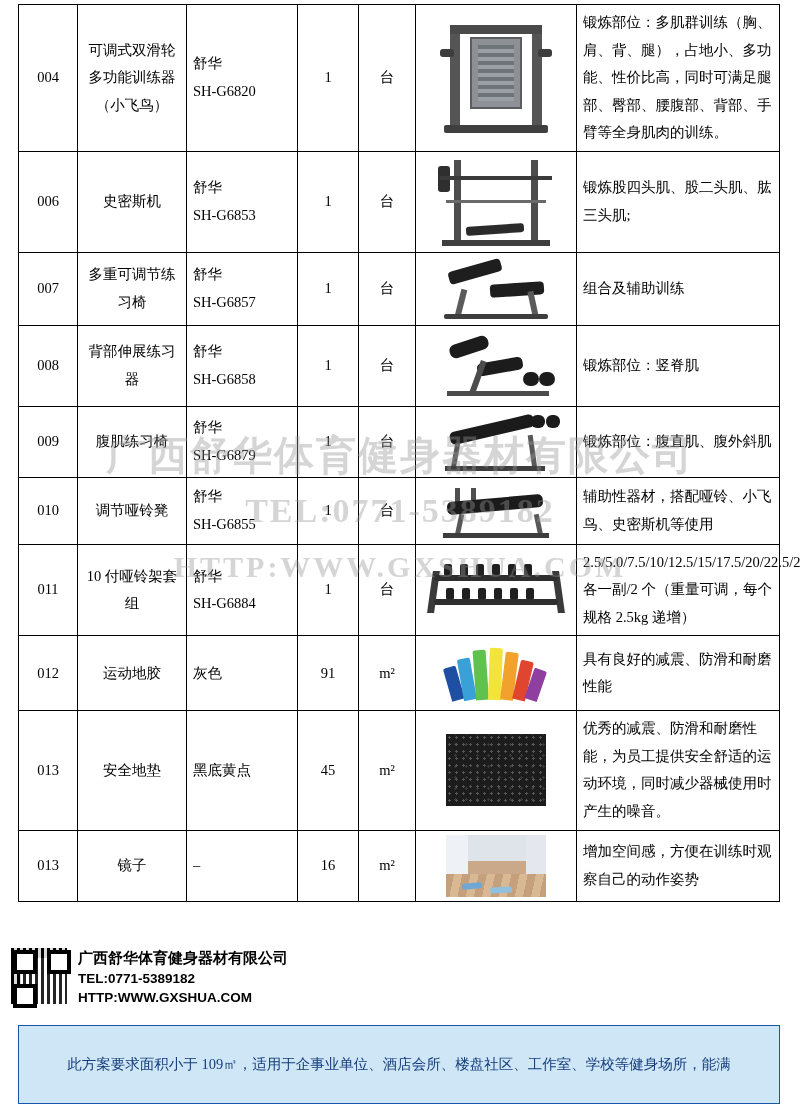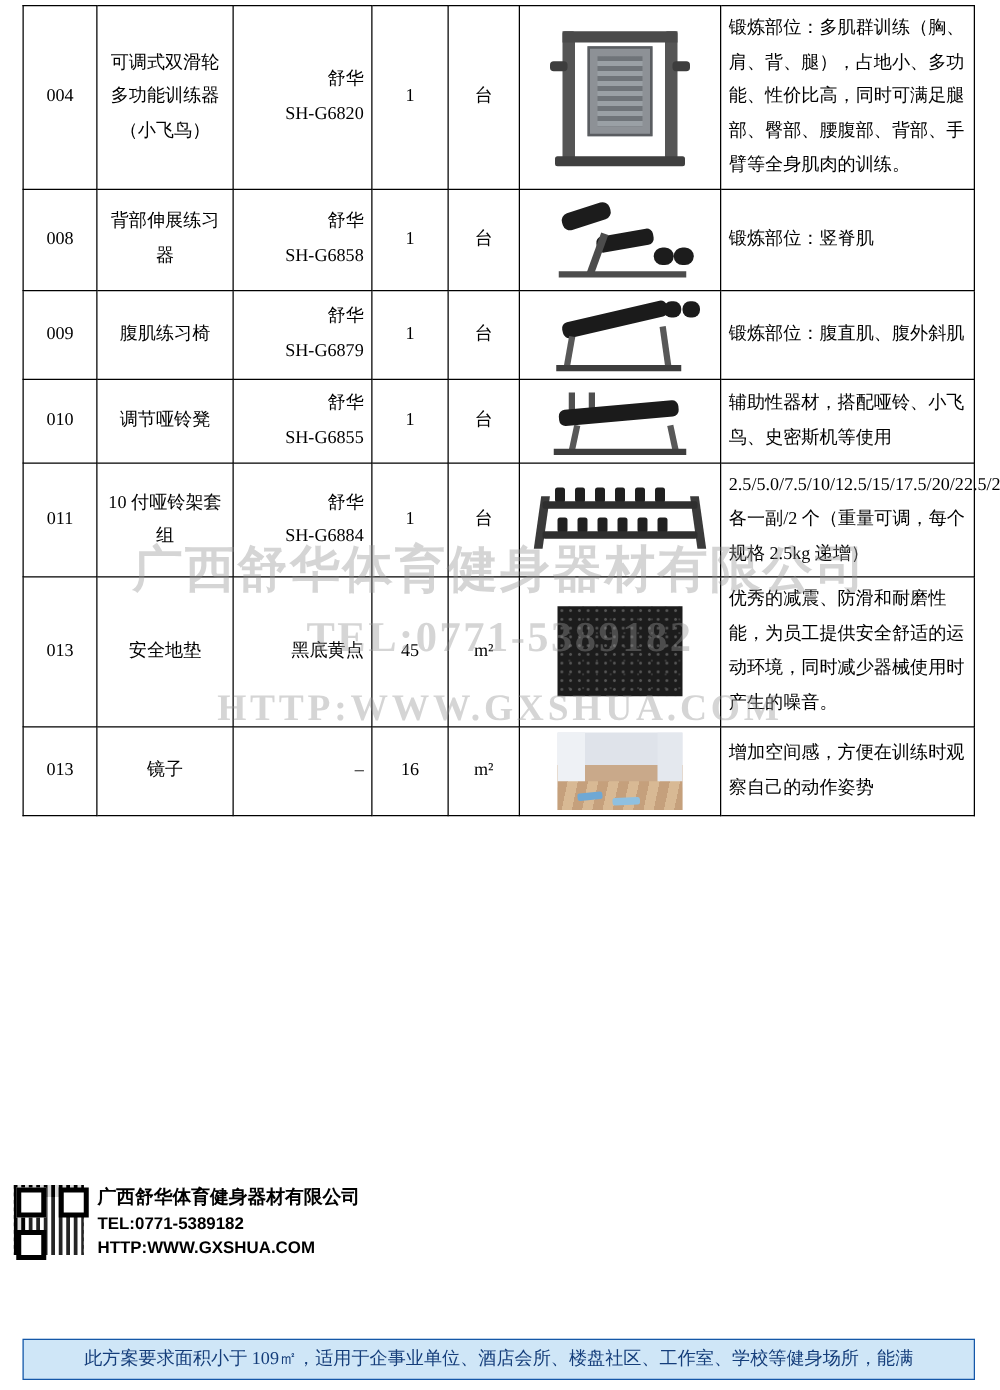--- a/index.html
+++ b/index.html
@@ -21,21 +21,21 @@
   table.equip td{
     border:1px solid #000;
     vertical-align:middle;
     font-size:14.5px;
     color:#000;
     padding:4px 6px;
     line-height:1.9;
   }
   .c-no{width:46px;text-align:center;}
   .c-name{width:96px;text-align:center;}
-  .c-model{width:98px;text-align:right;}
+  .c-model{width:98px;text-align:left;}
   .c-qty{width:48px;text-align:center;}
   .c-unit{width:44px;text-align:center;}
   .c-img{width:148px;text-align:center;padding:6px 2px;}
   .c-desc{width:auto;text-align:left;padding:6px 10px;}
 
   .model-line{display:block;}
   .model-line.m2{font-family:"Liberation Serif", serif;}
 
   .desc{line-height:1.95;}
 
@@ -130,21 +130,21 @@
   .pic014 .mat2{position:absolute;bottom:4px;left:44px;width:22px;height:6px;background:#8fc0e0;border-radius:2px;transform:rotate(-3deg);}
 
   
   .note{
     position:absolute;left:18px;right:20px;bottom:12px;
     border:1px solid #1557a8;
     background:#cfe6f7;
     color:#143d7a;
     font-size:14.5px;
     line-height:2.0;
-    padding:1px 16px;
+    padding:24px 16px;
     text-align:center;
     box-sizing:border-box;
   }
 
   
   .wm{
     position:absolute;left:0;right:0;text-align:center;
     color:rgba(150,150,150,.40);
     font-weight:bold;
     letter-spacing:2px;
@@ -211,21 +211,63 @@
               <span class="top"></span>
             <span class="core"></span>
               <span class="armL"></span>
               <span class="armR"></span>
               <span class="base"></span>
           </span>
         </td>
         <td class="c-desc desc">锻炼部位：多肌群训练（胸、肩、背、腿），占地小、多功能、性价比高，同时可满足腿部、臀部、腰腹部、背部、手臂等全身肌肉的训练。</td>
       </tr>
 
-
+      <tr>
+        <td class="c-no">006</td>
+        <td class="c-name">史密斯机</td>
+        <td class="c-model">
+          <span class="model-line">舒华</span>
+          <span class="model-line m2">SH-G6853</span>
+        </td>
+        <td class="c-qty">1</td>
+        <td class="c-unit">台</td>
+        <td class="c-img">
+          <span class="pic pic006">
+            <span class="plate"></span>
+              <span class="postL"></span>
+              <span class="postR"></span>
+            <span class="bar"></span>
+              <span class="bar2"></span>
+              <span class="benchT"></span>
+              <span class="foot"></span>
+          </span>
+        </td>
+        <td class="c-desc desc">锻炼股四头肌、股二头肌、肱三头肌;</td>
+      </tr>
+
+      <tr>
+        <td class="c-no">007</td>
+        <td class="c-name">多重可调节练习椅</td>
+        <td class="c-model">
+          <span class="model-line">舒华</span>
+          <span class="model-line m2">SH-G6857</span>
+        </td>
+        <td class="c-qty">1</td>
+        <td class="c-unit">台</td>
+        <td class="c-img">
+          <span class="pic pic007">
+            <span class="padBack"></span>
+              <span class="padSeat"></span>
+            <span class="legA"></span>
+              <span class="legB"></span>
+              <span class="base"></span>
+          </span>
+        </td>
+        <td class="c-desc desc">组合及辅助训练</td>
+      </tr>
 
       <tr>
         <td class="c-no">008</td>
         <td class="c-name">背部伸展练习器</td>
         <td class="c-model">
           <span class="model-line">舒华</span>
           <span class="model-line m2">SH-G6858</span>
         </td>
         <td class="c-qty">1</td>
         <td class="c-unit">台</td>
@@ -311,20 +353,41 @@
             <span class="db row2" style="left:50px"></span>
               <span class="db row2" style="left:66px"></span>
             <span class="db row2" style="left:82px"></span>
               <span class="db row2" style="left:98px"></span>
             <span class="shelfBot"></span>
           </span>
         </td>
         <td class="c-desc desc">2.5/5.0/7.5/10/12.5/15/17.5/20/22.5/25kg 各一副/2 个（重量可调，每个规格 2.5kg 递增）</td>
       </tr>
 
+      <tr>
+        <td class="c-no">012</td>
+        <td class="c-name">运动地胶</td>
+        <td class="c-model">
+          <span class="model-line">灰色</span>
+        </td>
+        <td class="c-qty">91</td>
+        <td class="c-unit">m²</td>
+        <td class="c-img">
+          <span class="pic pic012">
+            <i style="left:4px;height:34px;background:#1f4fa3;transform:rotate(-16deg)"></i>
+            <i style="left:16px;height:42px;background:#39a0d8;transform:rotate(-10deg)"></i>
+            <i style="left:28px;height:50px;background:#5fc24e;transform:rotate(-4deg)"></i>
+            <i style="left:40px;height:52px;background:#f2e43a;transform:rotate(2deg)"></i>
+            <i style="left:52px;height:48px;background:#f0a22c;transform:rotate(7deg)"></i>
+            <i style="left:64px;height:40px;background:#e0452f;transform:rotate(13deg)"></i>
+            <i style="left:76px;height:32px;background:#8e3fa0;transform:rotate(19deg)"></i>
+          </span>
+        </td>
+        <td class="c-desc desc">具有良好的减震、防滑和耐磨性能</td>
+      </tr>
 
       <tr>
         <td class="c-no">013</td>
         <td class="c-name">安全地垫</td>
         <td class="c-model">
           <span class="model-line">黑底黄点</span>
         </td>
         <td class="c-qty">45</td>
         <td class="c-unit">m²</td>
         <td class="c-img">

